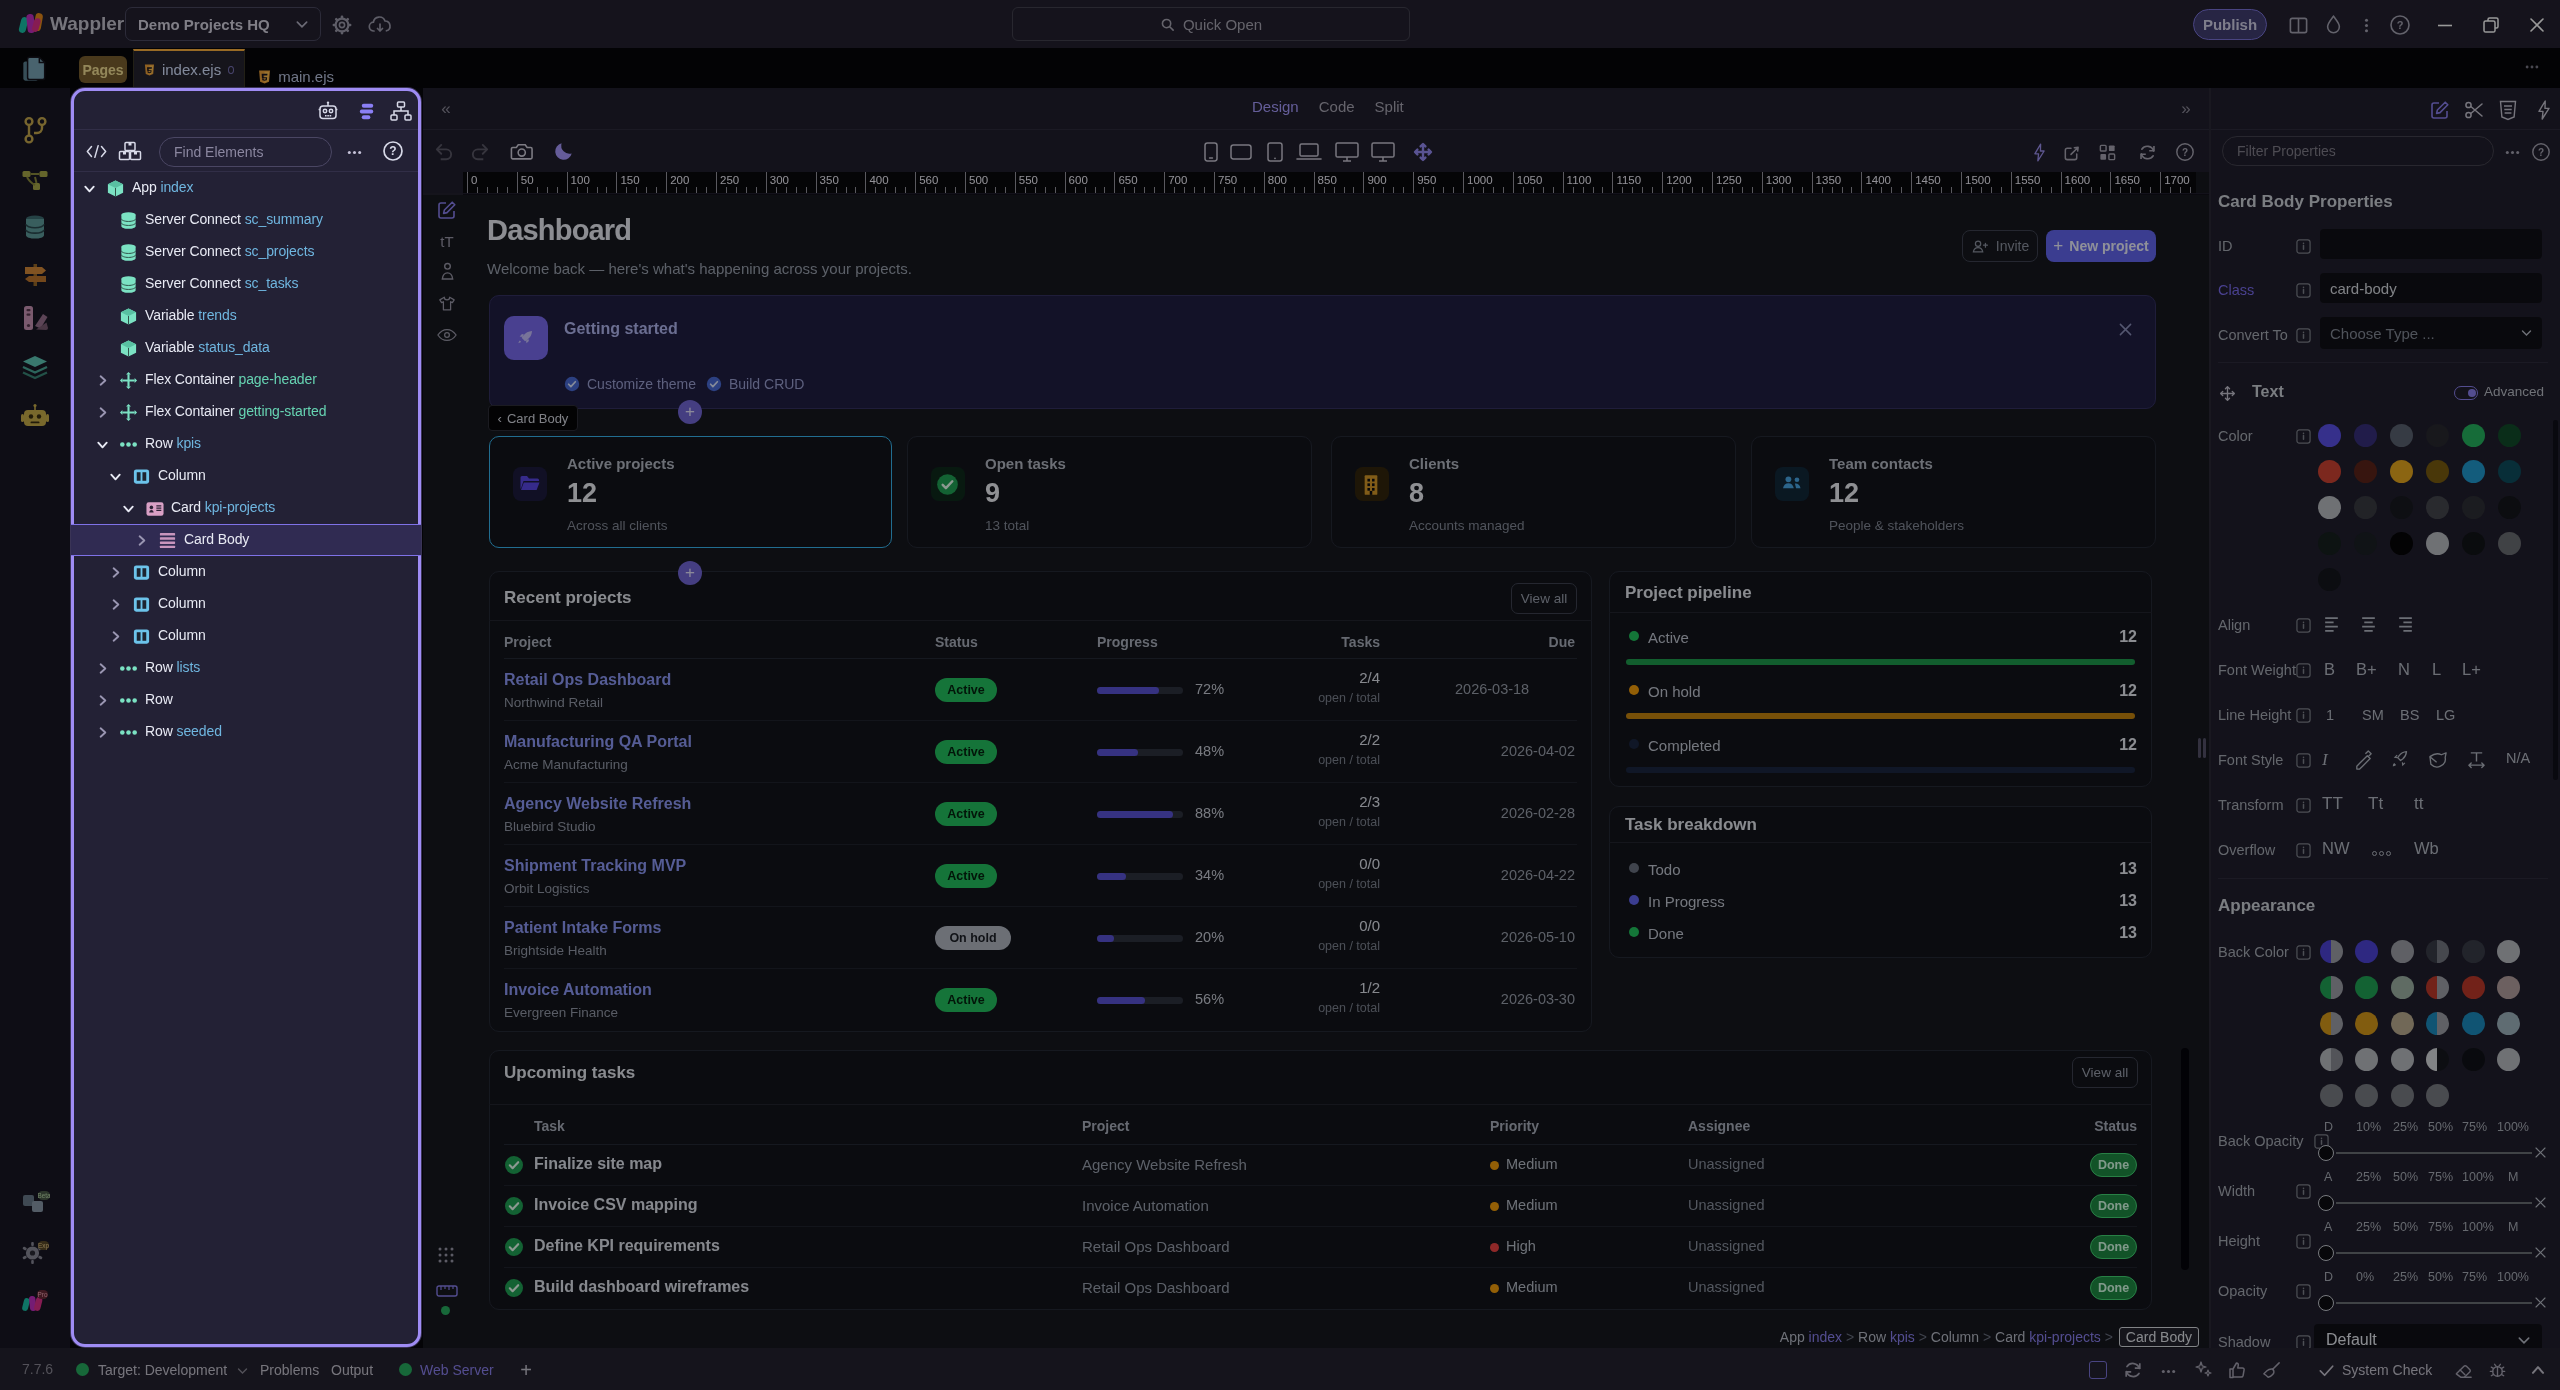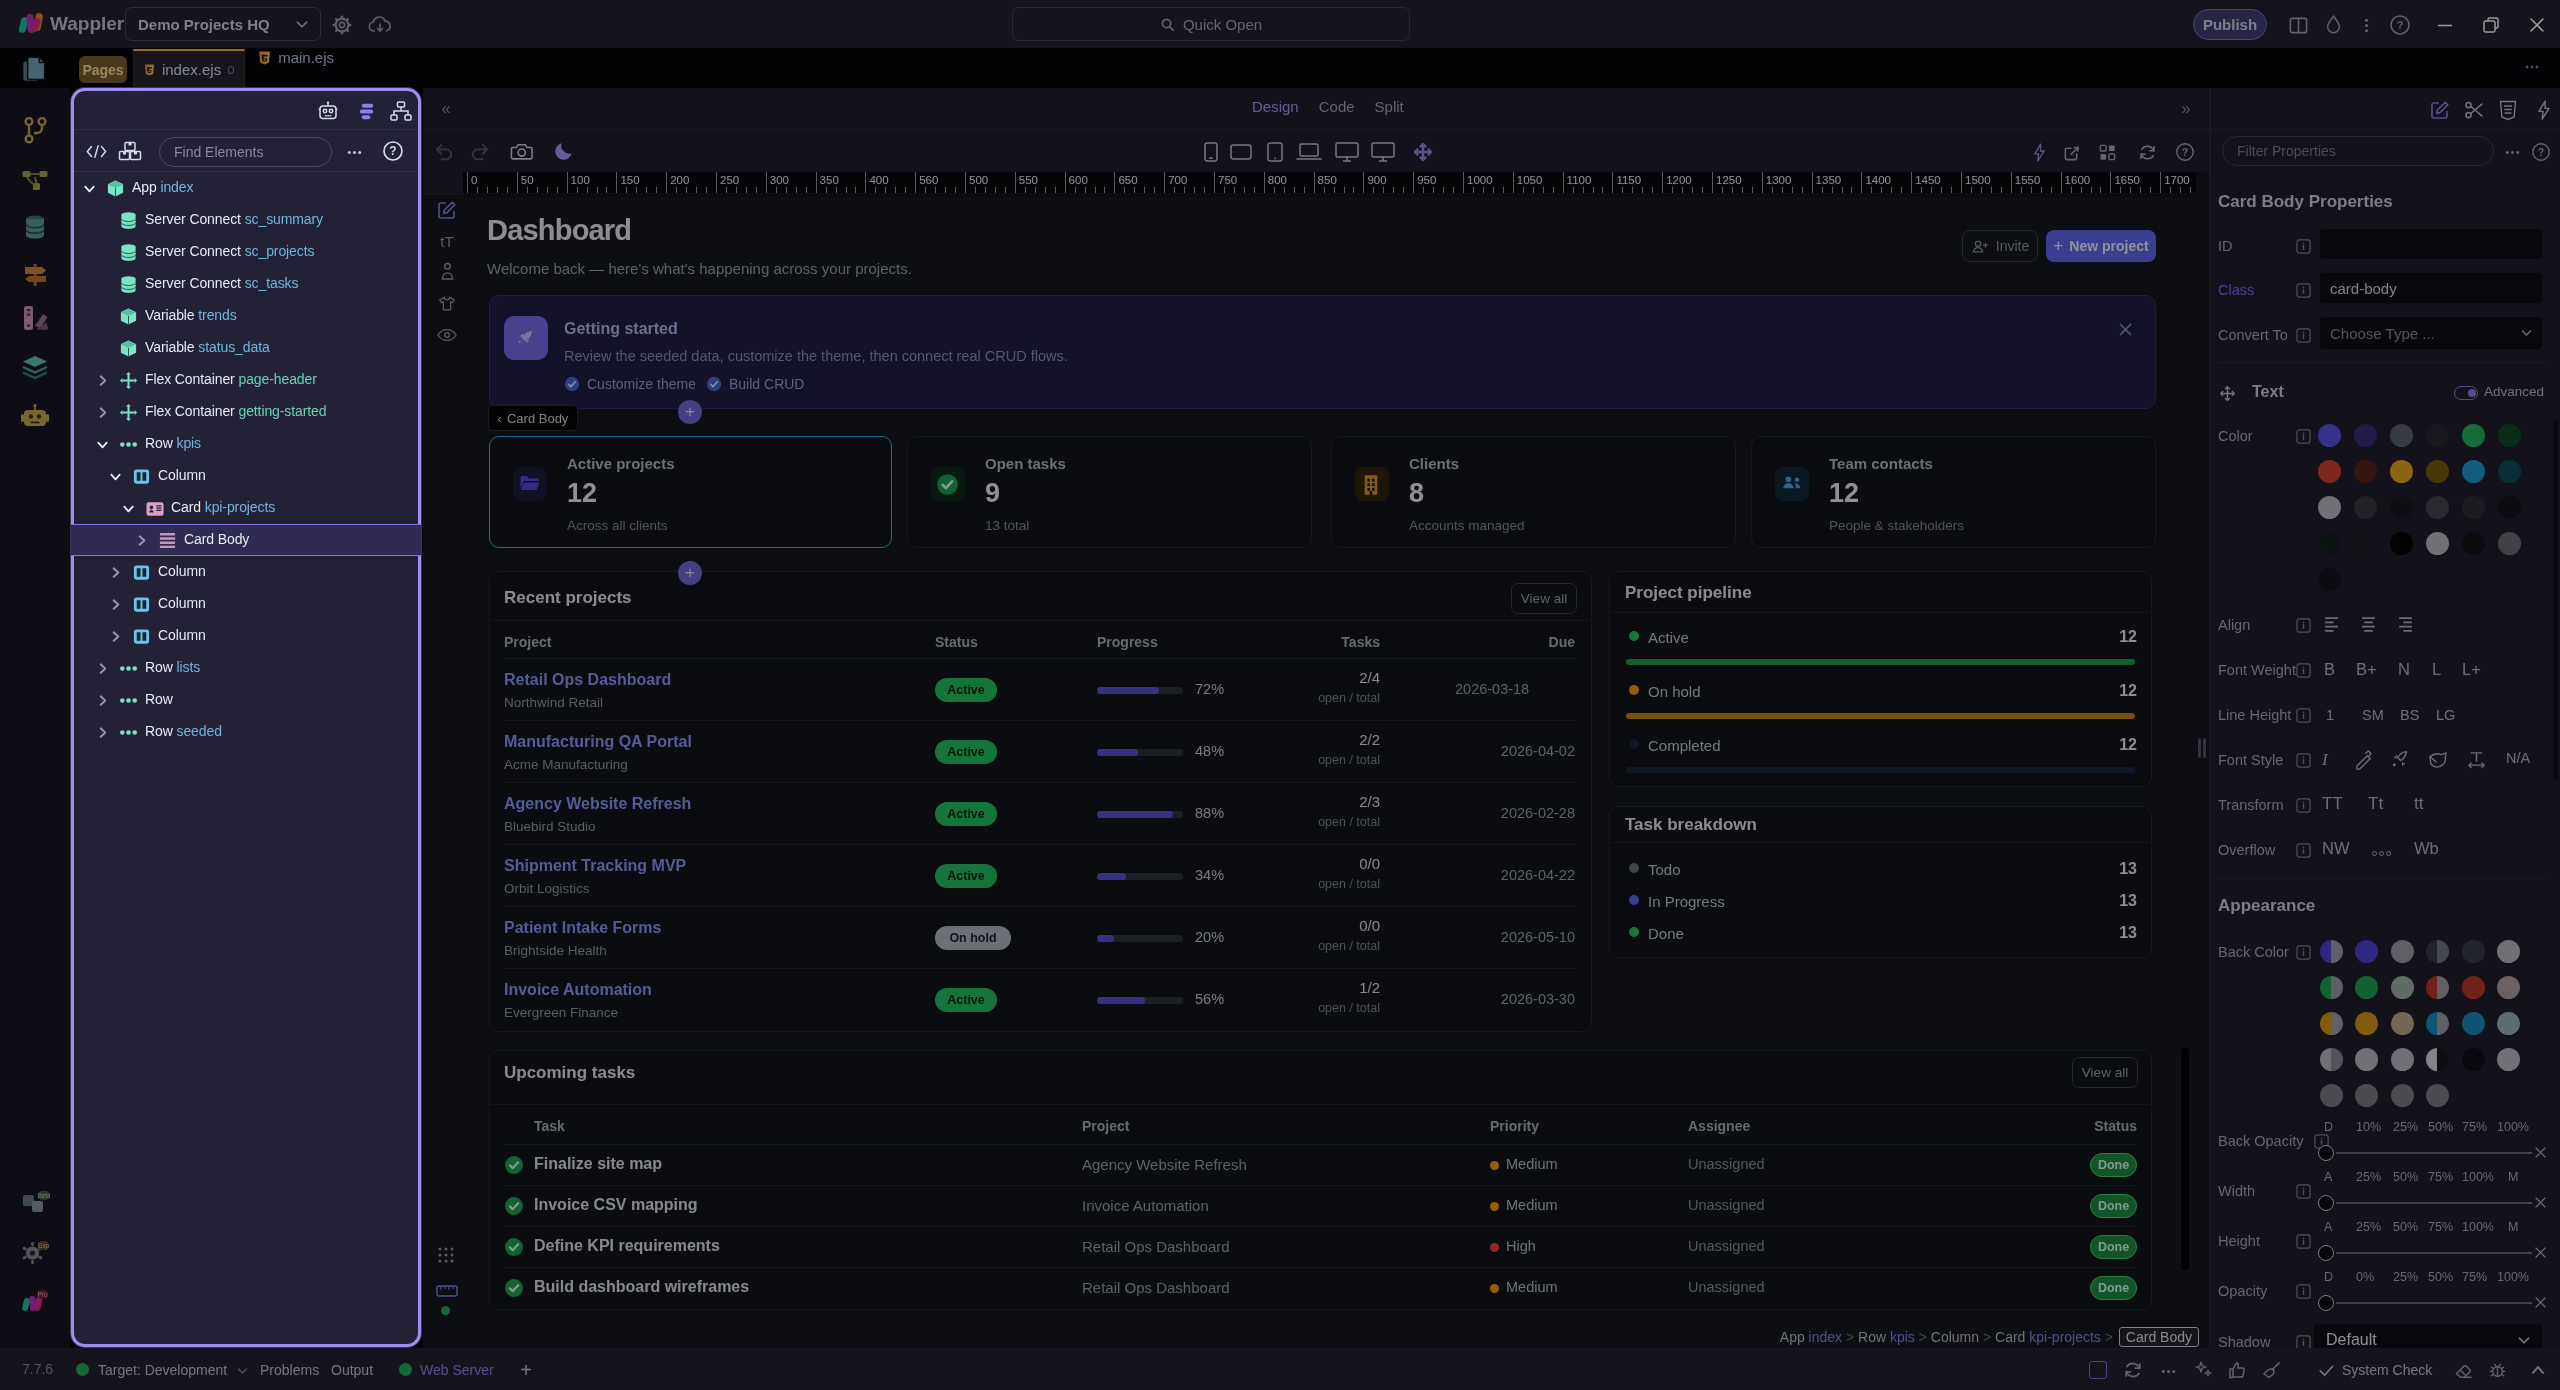--- a/index.html
+++ b/index.html
@@ -104,21 +104,21 @@
     <div style="position:absolute;left:79px;top:56px;width:48px;height:27px;background:#7a6030;border-radius:6px;display:flex;align-items:center;justify-content:center;color:#f5e296;font-size:14px;font-weight:bold;">Pages</div>
     <div style="position:absolute;left:133px;top:49px;width:112px;height:39px;background:#262430;border-top:2px solid #ffb23e;border-left:1px solid #3a3626;border-right:1px solid #3a3626;display:flex;align-items:center;padding:0 10px;gap:7px;">
       <svg viewBox="0 0 18 20" width="17" height="18" style="display:block;">
         <path d="M1.5 1h15l-1.4 15.5L9 19 2.9 16.5z" fill="#f0a23a"></path>
         <path d="M9 2.7v14.8l5-2 1.2-12.8z" fill="#ffc050"></path>
         <path d="M5 5.5h8l-.3 2.6H7.6l.2 2.2h4.7l-.4 4-3.1 1-3.1-1-.2-2.2h1.9l.1 1.1 1.4.4 1.4-.4.2-1.6H5.4z" fill="#1a1620"></path>
       </svg>
       <span style="color:#d6e2ff;font-size:15px;">index.ejs</span>
       <span style="width:8px;height:8px;border:1.5px solid #7a74b8;border-radius:50%;"></span>
     </div>
-    <div style="position:absolute;left:246px;top:49px;width:100px;height:55px;display:flex;padding:0 12px;gap:7px;">
+    <div style="position:absolute;left:246px;top:49px;width:100px;height:55px;display:flex;align-items:center;padding:0 12px;gap:7px;">
       <svg viewBox="0 0 18 20" width="17" height="18" style="display:block;">
         <path d="M1.5 1h15l-1.4 15.5L9 19 2.9 16.5z" fill="#f0a23a"></path>
         <path d="M9 2.7v14.8l5-2 1.2-12.8z" fill="#ffc050"></path>
         <path d="M5 5.5h8l-.3 2.6H7.6l.2 2.2h4.7l-.4 4-3.1 1-3.1-1-.2-2.2h1.9l.1 1.1 1.4.4 1.4-.4.2-1.6H5.4z" fill="#1a1620"></path>
       </svg>
       <span style="color:#bac4e0;font-size:15px;">main.ejs</span>
     </div>
     <div class="ico" style="position:absolute;left:2520px;top:58px;width:24px;height:18px;color:#7a7886;">
       <svg viewBox="0 0 18 18" width="16" height="16" style="display:block;">
         <circle cx="3.5" cy="9" r="1.6" fill="currentColor"></circle>
@@ -599,21 +599,20 @@
     <div style="position:absolute;left:504px;top:316px;width:44px;height:44px;background:#7a6cf0;border-radius:10px;">
       <div style="position:absolute;left:11px;top:11px;">
         <svg viewBox="0 0 24 24" width="21" height="21" style="display:block;">
           <path d="M19.5 4.5c-4.2.3-7.5 2-9.9 5.2l-2 2.7 3.9 3.9 2.8-2c3.2-2.4 4.9-5.6 5.2-9.8z" fill="#c9c2ff"></path>
           <path d="M8.6 11.4l-3.3-.5 2.7-2.8 2.2.6zM12.6 15.4l.5 3.3 2.8-2.7-.6-2.2z" fill="#c9c2ff"></path>
           <path d="M5.5 15.5c-1.2 1.1-1.6 3-1.6 3s1.9-.4 3-1.6z" fill="#c9c2ff"></path>
         </svg>
       </div>
     </div>
     <div class="txt" style="position:absolute;left:564px;top:320px;width:300px;height:20px;font-size:16px;font-weight:bold;color:#b2b8f2;">Getting started</div>
-    <div class="txt" style="position:absolute;left:564px;top:348px;width:800px;height:18px;font-size:14.5px;color:#8a8fc9;">Review the seeded data, customize the theme, then connect real CRUD flows.</div>
     <div style="position:absolute;left:564px;top:374px;width:230px;height:20px;display:flex;align-items:center;gap:7px;font-size:14px;color:#9ba0d2;">
       <svg viewBox="0 0 20 20" width="16" height="16" style="display:block;">
         <circle cx="10" cy="10" r="9" fill="#4a6cd8"></circle>
         <path d="M5.8 10.3l2.8 2.9 5.6-6" fill="none" stroke="#dfe8ff" stroke-width="2.1" stroke-linecap="round" stroke-linejoin="round"></path>
       </svg>
       <span>Customize theme</span>
     </div>
     <div style="position:absolute;left:706px;top:374px;width:180px;height:20px;display:flex;align-items:center;gap:7px;font-size:14px;color:#9ba0d2;">
       <svg viewBox="0 0 20 20" width="16" height="16" style="display:block;">
         <circle cx="10" cy="10" r="9" fill="#4a6cd8"></circle>

